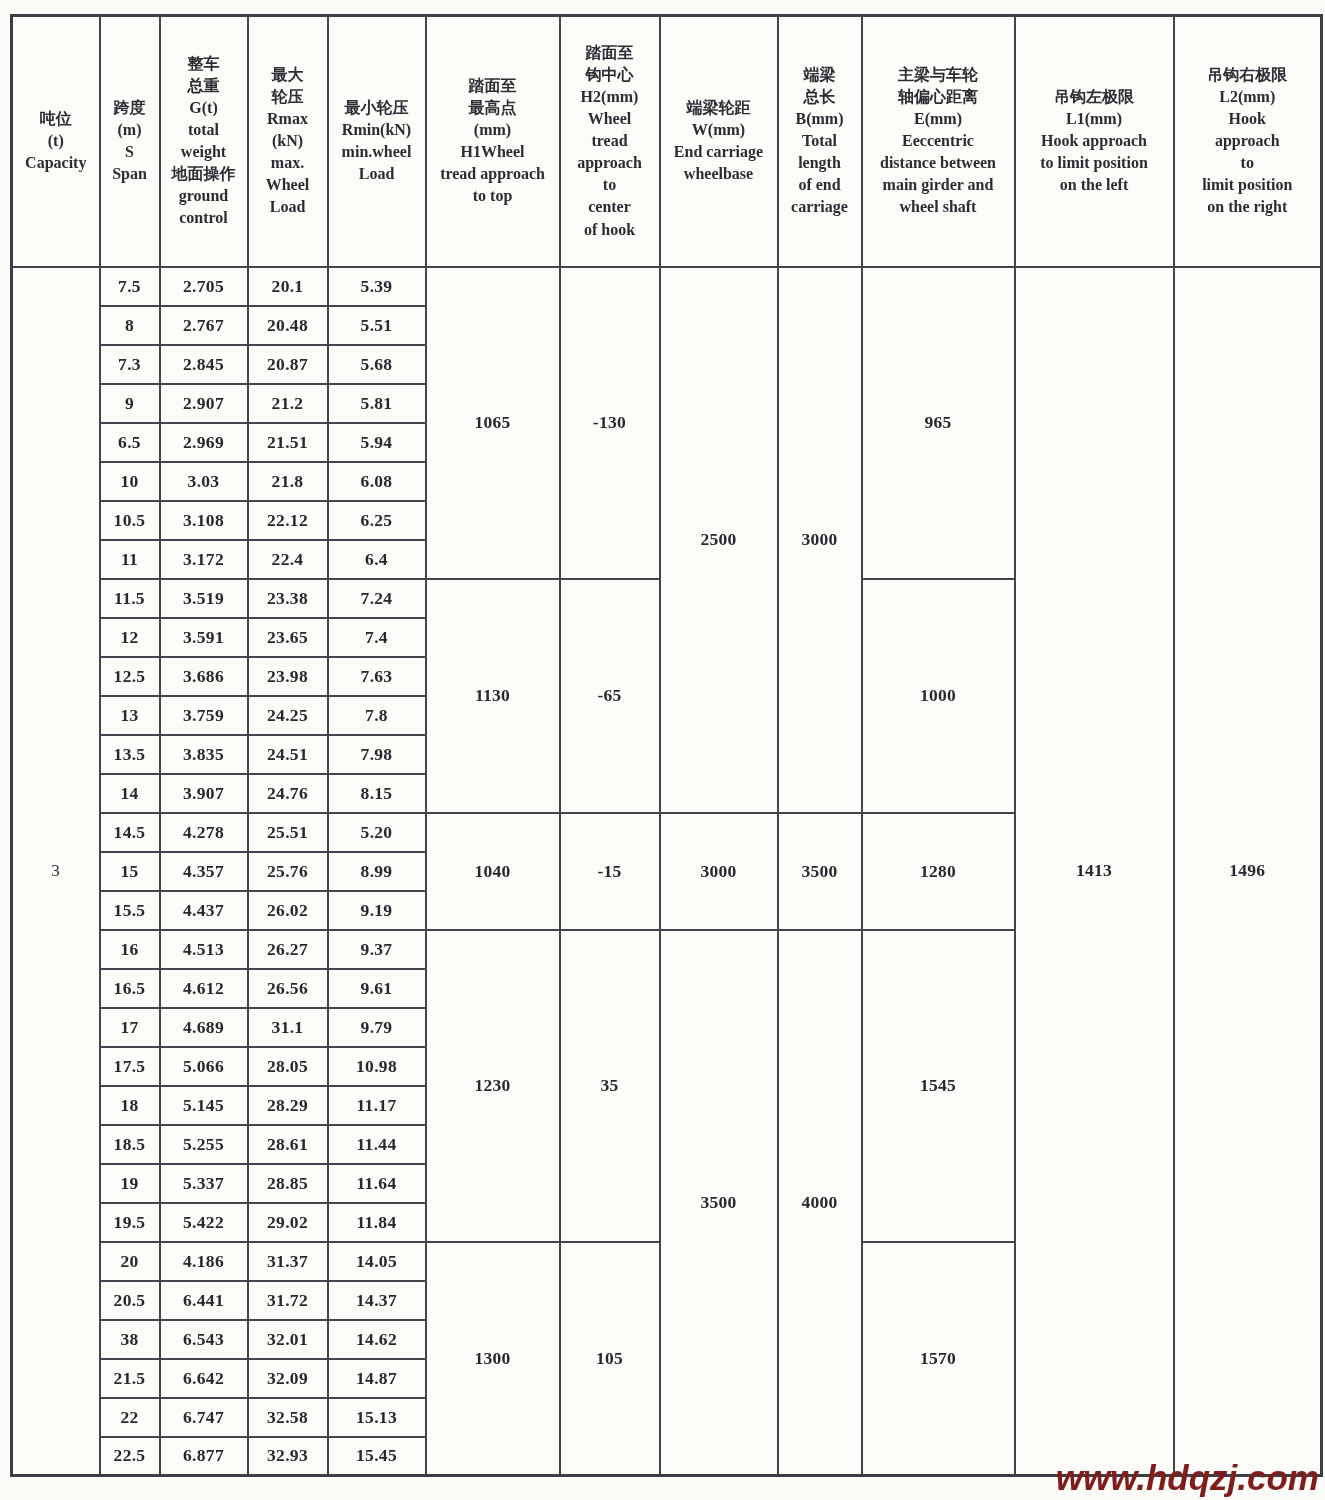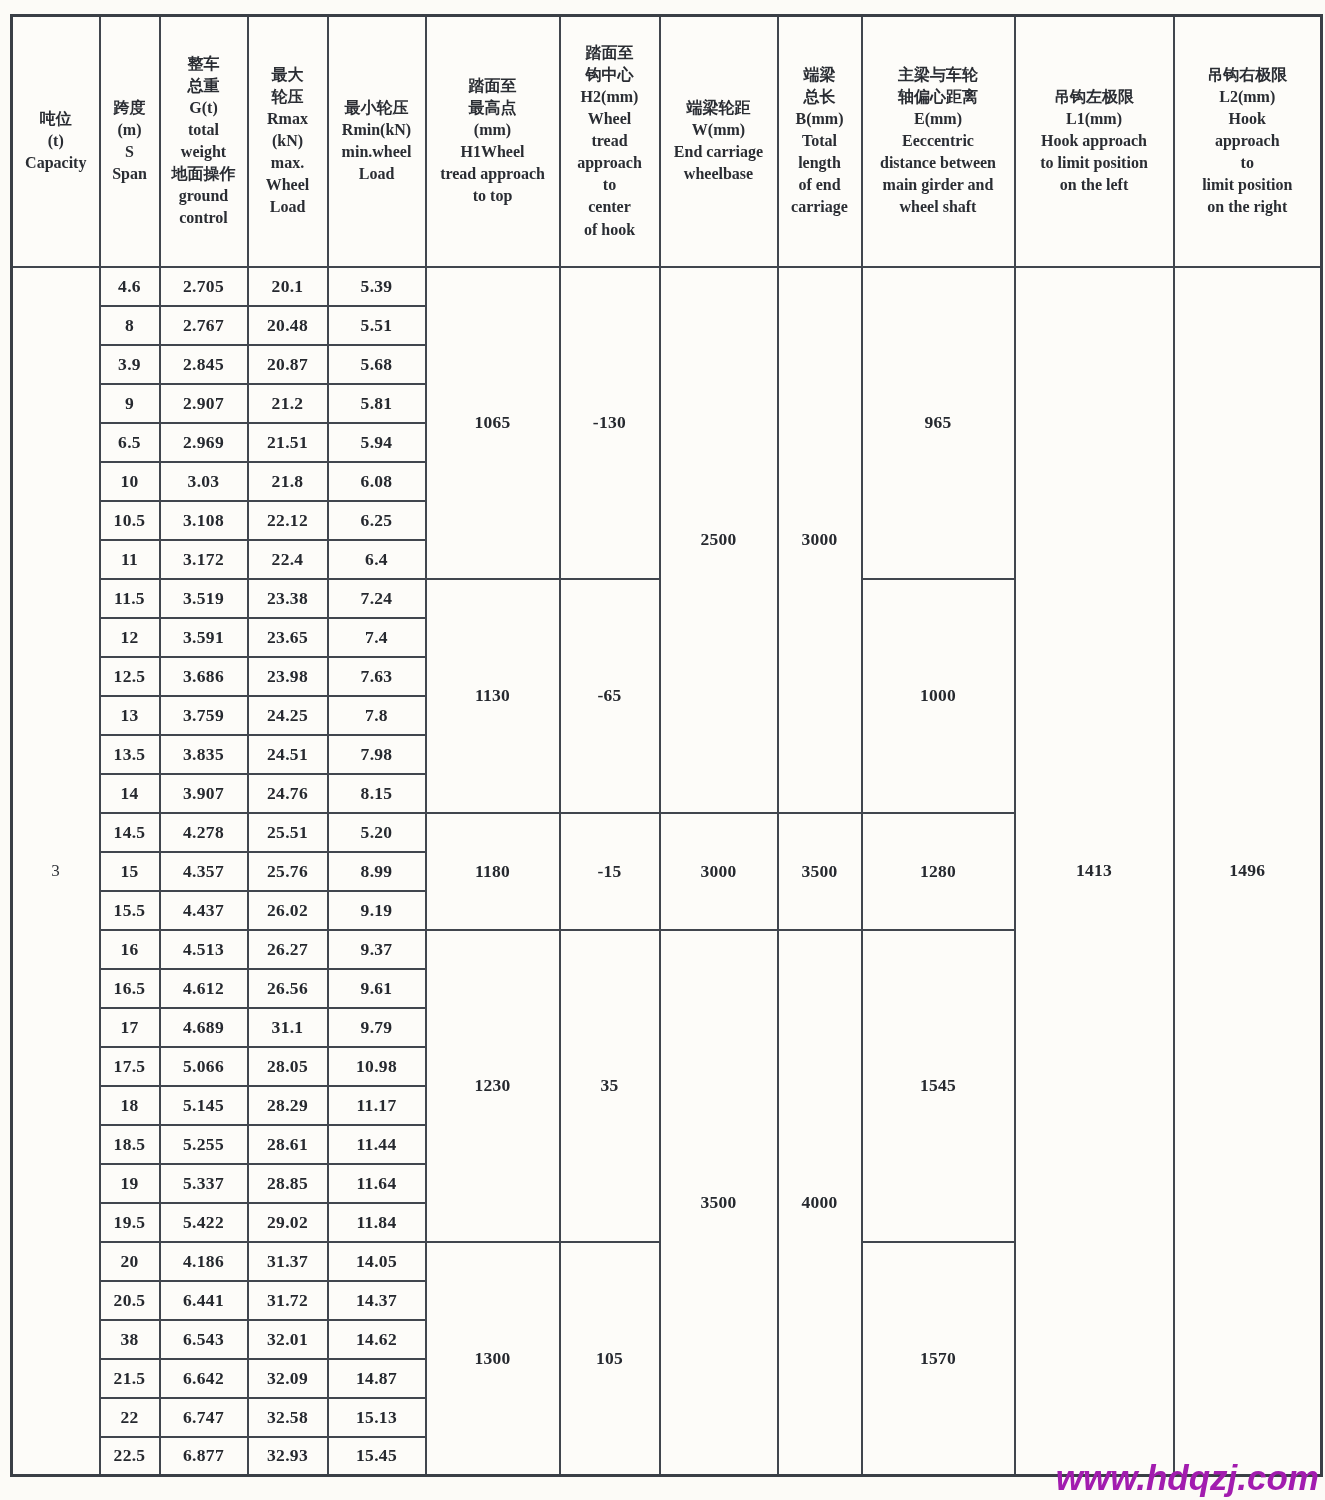--- a/index.html
+++ b/index.html
@@ -136,40 +136,40 @@
 Hook
 approach
 to
 limit position
 on the right</th>
       </tr>
     </thead>
     <tbody>
         <tr>
           <td class="num cap" rowspan="31">3</td>
-          <td class="num">4.6</td>
+          <td class="num">7.5</td>
           <td class="num">2.705</td>
           <td class="num">20.1</td>
           <td class="num">5.39</td>
           <td class="num" rowspan="8">1065</td>
           <td class="num" rowspan="8">-130</td>
           <td class="num" rowspan="14">2500</td>
           <td class="num" rowspan="14">3000</td>
           <td class="num" rowspan="8">965</td>
           <td class="num limit" rowspan="31">1413</td>
           <td class="num limit" rowspan="31">1496</td>
         </tr>
         <tr>
           <td class="num">8</td>
           <td class="num">2.767</td>
           <td class="num">20.48</td>
           <td class="num">5.51</td>
         </tr>
         <tr>
-          <td class="num">3.9</td>
+          <td class="num">7.3</td>
           <td class="num">2.845</td>
           <td class="num">20.87</td>
           <td class="num">5.68</td>
         </tr>
         <tr>
           <td class="num">9</td>
           <td class="num">2.907</td>
           <td class="num">21.2</td>
           <td class="num">5.81</td>
         </tr>
@@ -234,21 +234,21 @@
           <td class="num">14</td>
           <td class="num">3.907</td>
           <td class="num">24.76</td>
           <td class="num">8.15</td>
         </tr>
         <tr>
           <td class="num">14.5</td>
           <td class="num">4.278</td>
           <td class="num">25.51</td>
           <td class="num">5.20</td>
-          <td class="num" rowspan="3">1180</td>
+          <td class="num" rowspan="3">1040</td>
           <td class="num" rowspan="3">-15</td>
           <td class="num" rowspan="3">3000</td>
           <td class="num" rowspan="3">3500</td>
           <td class="num" rowspan="3">1280</td>
         </tr>
         <tr>
           <td class="num">15</td>
           <td class="num">4.357</td>
           <td class="num">25.76</td>
           <td class="num">8.99</td>
@@ -347,15 +347,15 @@
         </tr>
         <tr>
           <td class="num">22.5</td>
           <td class="num">6.877</td>
           <td class="num">32.93</td>
           <td class="num">15.45</td>
         </tr>
       </tbody>
   </table>
 
-  <div class="watermark" style="color: #a21caf;">www.hdqzj.com</div>
+  <div class="watermark" style="color: #7f1d1d;">www.hdqzj.com</div>
 
 </div>
 
 </body></html>

